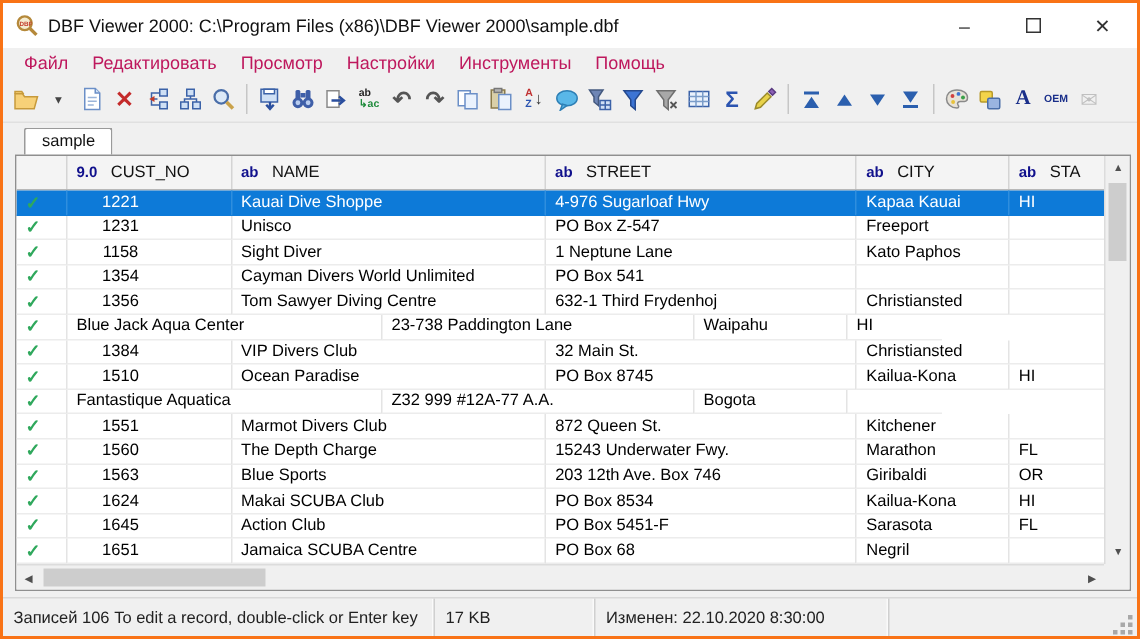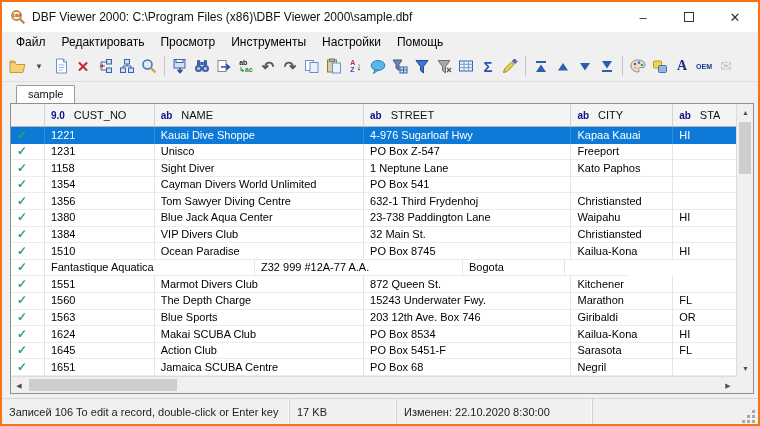--- a/index.html
+++ b/index.html
@@ -10,21 +10,21 @@
   
   .titlebar { position:absolute; top:0; left:0; right:0; height:30px; background:#ffffff; display:flex; align-items:center; }
   .appicon { width:16px; height:16px; margin:0 6px 0 8px; flex:0 0 auto; }
   .title { font-size:12px; color:#111; white-space:nowrap; }
   .wctrls { position:absolute; right:0; top:0; height:30px; display:flex; }
   .wbtn { width:46px; height:30px; display:flex; align-items:center; justify-content:center; font-size:13px; color:#333; }
   .wbtn.max span { width:10px; height:10px; border:1px solid #333; display:inline-block; }
 
   
   .menubar { position:absolute; top:30px; left:0; right:0; height:19px; background:#f0f0f0; display:flex; align-items:center; padding-left:6px; }
-  .mitem { font-size:12px; color:#000000; padding:20px 8px; }
+  .mitem { font-size:12px; color:#be185d; padding:20px 8px; }
 
   
   .toolbar { position:absolute; top:49px; left:0; right:0; height:31px; background:#f0f0f0; display:flex; align-items:center; padding-left:4px; border-bottom:1px solid #e0e0e0; }
   .tbtn { width:22px; height:24px; display:flex; align-items:center; justify-content:center; gap:0; flex:0 0 auto; }
   .tbtn svg { display:block; }
   .tbtn.dis { opacity:.55; }
   .tsep { width:1px; height:20px; background:#c6c6c6; margin:0 4px; flex:0 0 auto; }
   .st { display:inline-flex; flex-direction:column; font-size:7px; line-height:7px; font-weight:bold; }
 
   
@@ -37,21 +37,21 @@
   .ghead { display:flex; height:23px; background:#f4f4f4; border-bottom:1px solid #b8b8b8; }
   .gh { display:flex; align-items:center; border-right:1px solid #d4d4d4; padding-left:6px; gap:9px; overflow:hidden; }
   .gtype { font-size:10px; font-weight:bold; color:#10108c; }
   .glabel { font-size:11px; color:#111; white-space:nowrap; }
   .gbody { position:absolute; top:23px; left:0; right:0; bottom:0; }
   .grow { display:flex; height:16.6px; background:#ffffff; }
   .gc { font-size:11px; color:#000; border-right:1px solid #e4e4e4; border-bottom:1px solid #ececec; padding:1.5px 0 0 6px; white-space:nowrap; overflow:hidden; }
   .grow.sel { background:#0d7ad8; }
   .grow.sel .gc { color:#ffffff; border-right-color:#2f8ede; border-bottom-color:#0d7ad8; }
   .c0{width:34px;} .c1{width:110px;} .c2{width:210px;} .c3{width:208px;} .c4{width:102px;} .c5{width:63px; border-right:none;}
-  .num { text-align:left; padding-right:44px; }
+  .num { text-align:center; padding-right:44px; }
   .chk { color:#2fa85c; font-weight:bold; font-size:12px; line-height:12px; }
 
   
   .vscroll { position:absolute; top:0; right:0; width:17px; bottom:17px; background:#f0f0f0; border-left:1px solid #dcdcdc; }
   .hscroll { position:absolute; left:0; right:17px; bottom:0; height:17px; background:#f0f0f0; border-top:1px solid #dcdcdc; }
   .sarrow { position:absolute; width:17px; height:16px; display:flex; align-items:center; justify-content:center; font-size:7px; color:#505050; }
   .vthumb { position:absolute; left:2px; right:2px; top:18px; height:52px; background:#cdcdcd; }
   .hthumb { position:absolute; top:2px; bottom:2px; left:18px; width:148px; background:#cdcdcd; }
   .corner { position:absolute; right:0; bottom:0; width:17px; height:17px; background:#f0f0f0; }
 
@@ -81,22 +81,22 @@
           <span></span>
         </div>
       <div class="wbtn">✕</div>
     </div>
   </div>
 
   <div class="menubar">
     <span class="mitem">Файл</span>
     <span class="mitem">Редактировать</span>
     <span class="mitem">Просмотр</span>
+    <span class="mitem">Настройки</span>
     <span class="mitem">Инструменты</span>
-    <span class="mitem">Настройки</span>
     <span class="mitem">Помощь</span>
   </div>
 
   <div class="toolbar">
       <div class="tbtn">
         <svg width="17" height="15" viewBox="0 0 17 15">
           <path d="M1 3.5 V2 h4.5 l1.3 1.8" fill="#f7d178" stroke="#c79a3b"></path>
           <path d="M1 3.5 h5 l1.4 2 H16 l-2.2 8 H1 Z" fill="#f7d178" stroke="#c79a3b"></path>
         </svg>
       </div>
@@ -346,21 +346,20 @@
           <div class="grow">
             <div class="gc c0"><span class="chk">✓</span></div>
             <div class="gc c1 num">1356</div>
             <div class="gc c2">Tom Sawyer Diving Centre</div>
             <div class="gc c3">632-1 Third Frydenhoj</div>
             <div class="gc c4">Christiansted</div>
             <div class="gc c5"></div>
           </div>
           <div class="grow">
             <div class="gc c0"><span class="chk">✓</span></div>
-            <div class="gc c1 num">1380</div>
             <div class="gc c2">Blue Jack Aqua Center</div>
             <div class="gc c3">23-738 Paddington Lane</div>
             <div class="gc c4">Waipahu</div>
             <div class="gc c5">HI</div>
           </div>
           <div class="grow">
             <div class="gc c0"><span class="chk">✓</span></div>
             <div class="gc c1 num">1384</div>
             <div class="gc c2">VIP Divers Club</div>
             <div class="gc c3">32 Main St.</div>

